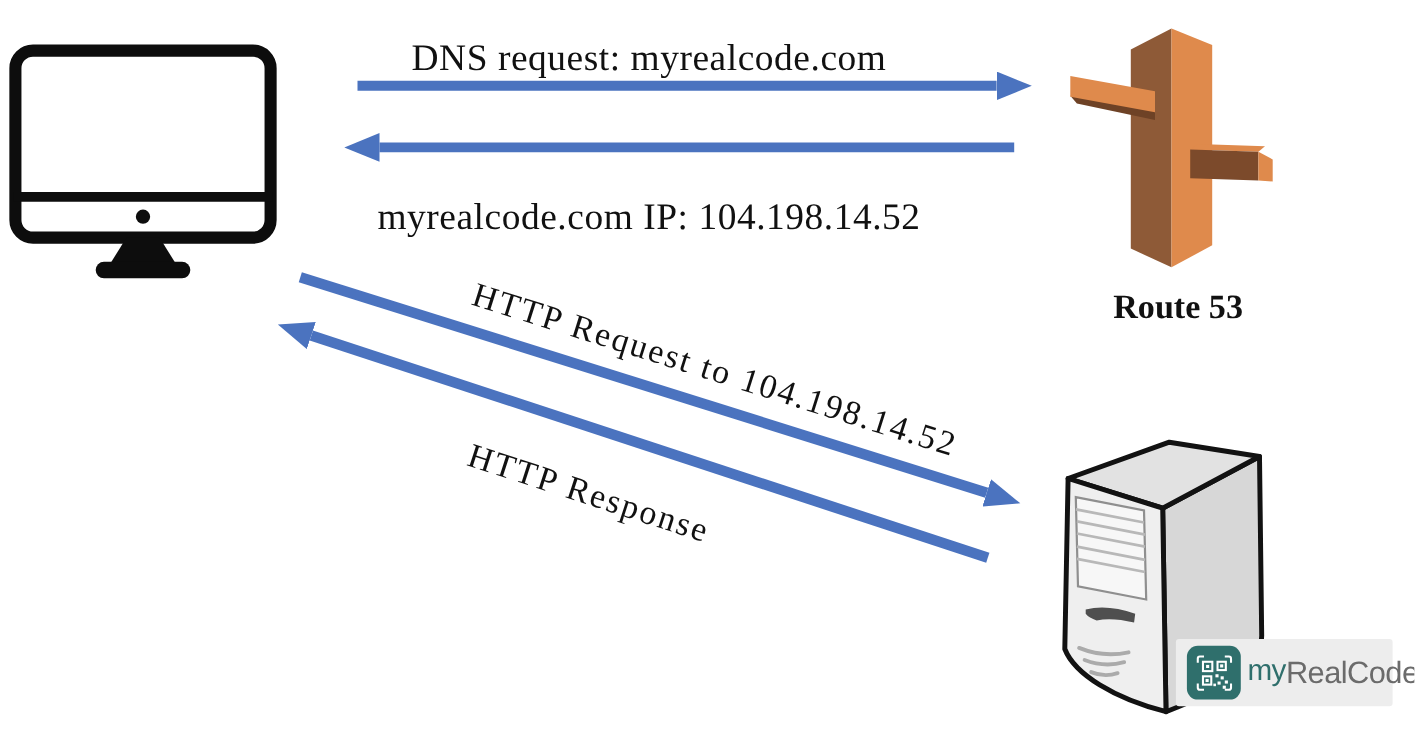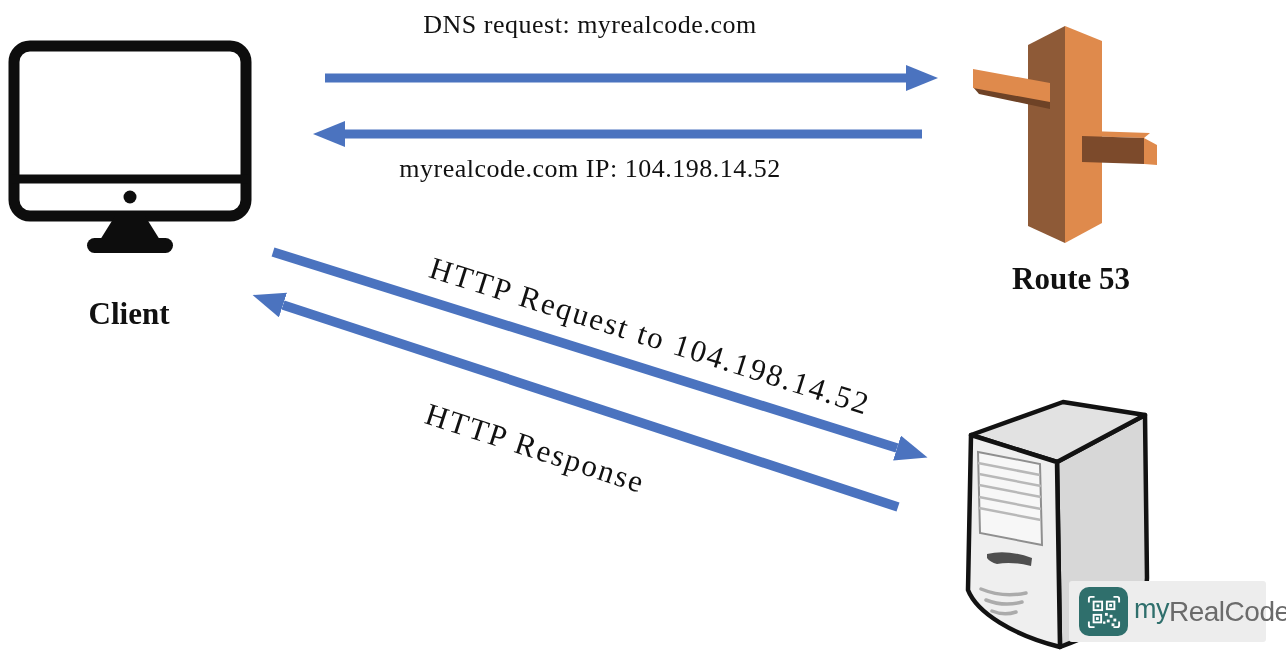--- a/index.html
+++ b/index.html
@@ -1,20 +1,20 @@
 <!DOCTYPE html>
 <html><head>
 <meta charset="utf-8">
 <style>
   html,body { margin:0; padding:0; background:#fff; }
   .canvas {
     position:relative; width:1286px; height:664px; background:#ffffff;
     overflow:hidden; font-family:"Liberation Serif", serif; color:#111;
   }
-  .lbl { position:absolute; font-size:26px; letter-spacing:0.5px; white-space:nowrap; }
+  .lbl { position:absolute; font-size:34px; letter-spacing:0.5px; white-space:nowrap;margin-top:25px; }
   .lbl.center { text-align:center; }
   .node-label { position:absolute; font-size:31px; text-align:center; white-space:nowrap;font-weight:bold; }
   .diag { position:absolute; font-size:31px; letter-spacing:2px; white-space:nowrap; transform-origin:0 0; }
   .rot17 { transform:rotate(17.5deg); }
   .rot18 { transform:rotate(18deg); }
   .icon-abs { position:absolute; }
   
   .logo {
     position:absolute; left:1069px; top:581px; width:197px; height:61px;
     background:#EDEDED; border-radius:3px; display:flex; align-items:center;
@@ -35,21 +35,20 @@
 
 <div class="canvas">
 
   <svg class="icon-abs" style="left:8px; top:40px;" width="244" height="216" viewBox="0 0 244 216">
     <rect x="6" y="6" width="232" height="170" rx="16" fill="#ffffff" stroke="#0d0d0d" stroke-width="11"></rect>
     <line x1="4" y1="139" x2="240" y2="139" stroke="#0d0d0d" stroke-width="9"></line>
     <circle cx="122" cy="157" r="6.5" fill="#0d0d0d"></circle>
     <polygon points="107,176 137,176 152,200 92,200" fill="#0d0d0d"></polygon>
     <rect x="79" y="198" width="86" height="15" rx="7.5" fill="#0d0d0d"></rect>
   </svg>
-  <div class="node-label" style="left:44px; top:296px; width:170px;">Client</div>
 
   <svg class="icon-abs" style="left:963px; top:24px;" width="200" height="226" viewBox="0 0 200 226">
 
     <polygon points="65,21 102,2 102,219 65,202" fill="#8E5A37"></polygon>
 
     <polygon points="102,2 139,17 139,199 102,219" fill="#DF8A4C"></polygon>
 
     <polygon points="10,63 87,77 87,85 16,70" fill="#6E4226"></polygon>
 
     <polygon points="10,45 87,59 87,78 10,64" fill="#DF8A4C"></polygon>

